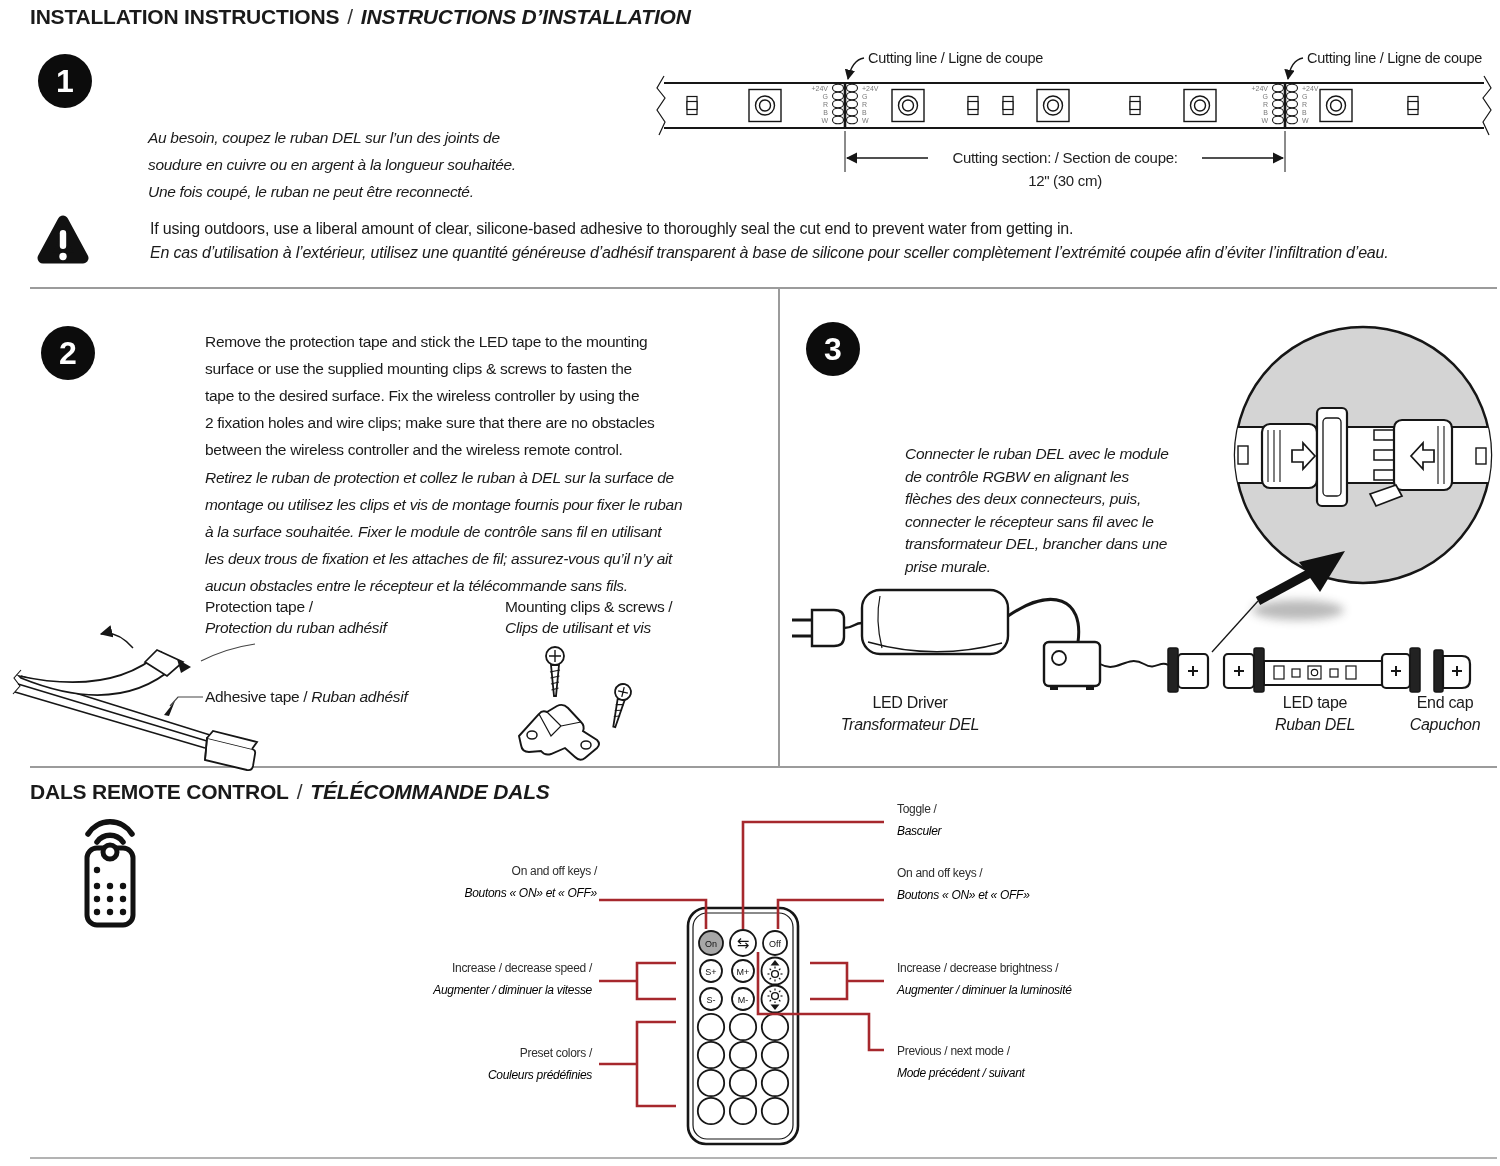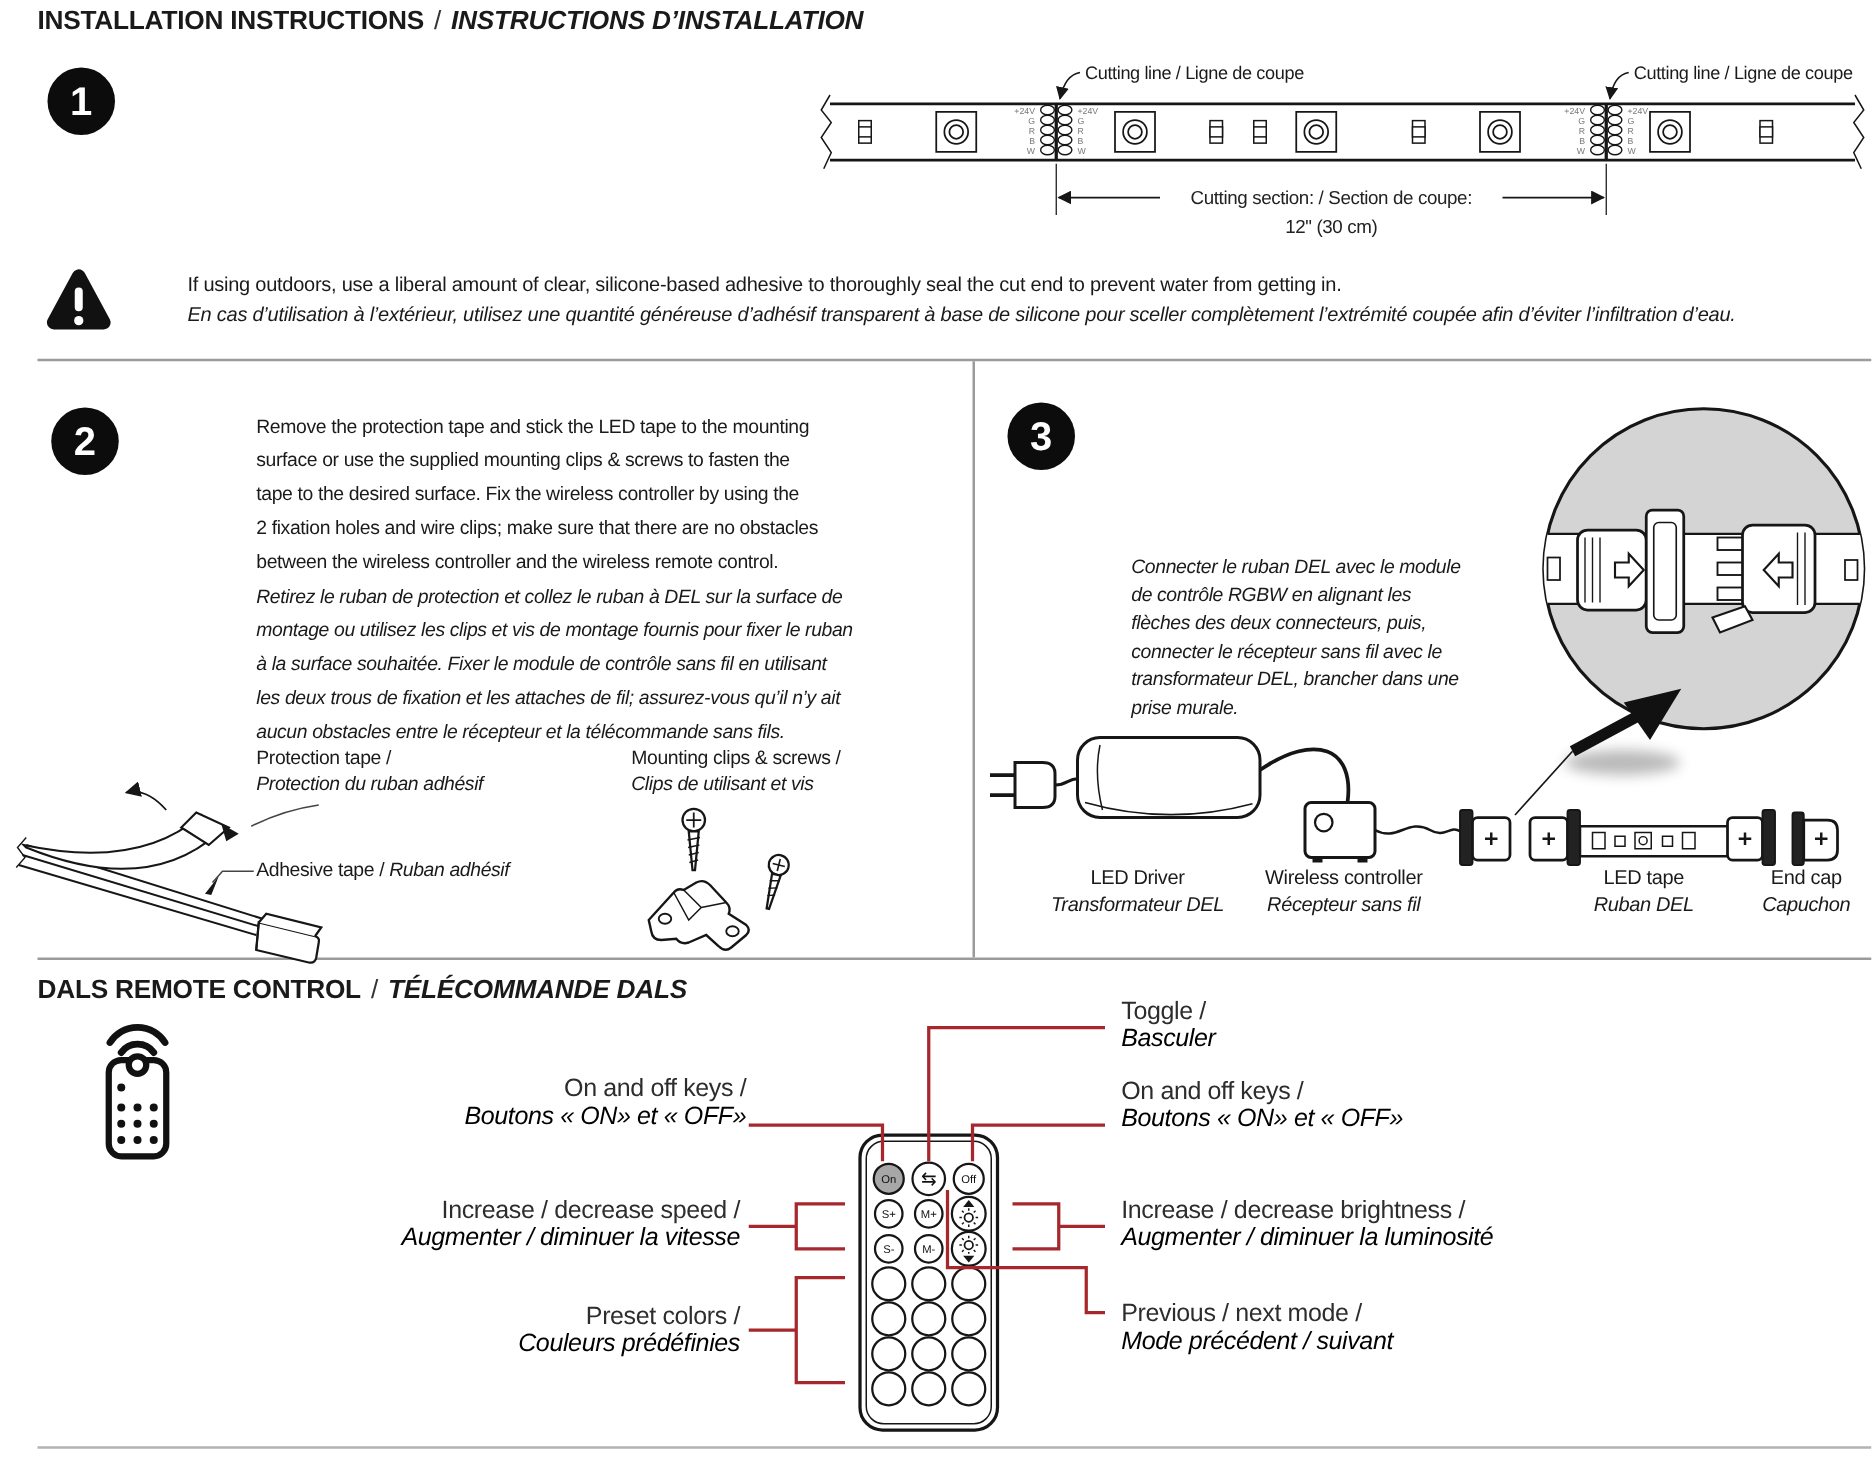--- a/index.html
+++ b/index.html
@@ -14,21 +14,21 @@
   .p{font-size:15.5px;letter-spacing:-0.3px;line-height:27px;white-space:pre-line;}
   .p.it{font-style:italic;}
   .p.tight{line-height:25px;}
   .p.tight2{line-height:22.5px;}
   .wtxt{font-size:16px;letter-spacing:-0.2px;white-space:nowrap;}
   .wtxt.it{font-style:italic;}
   .dlbl{font-size:15.5px;letter-spacing:-0.3px;line-height:21px;}
   .dlbl .it{font-style:italic;}
   .complbl{position:absolute;width:240px;text-align:center;font-size:16px;letter-spacing:-0.3px;line-height:22px;}
   .complbl .it{font-style:italic;}
-  .callout{position:absolute;font-size:20px;letter-spacing:-0.3px;line-height:22px;color:#2d2d2d;}
+  .callout{position:absolute;font-size:12px;letter-spacing:-0.3px;line-height:22px;color:#2d2d2d;}
   .callout .c-fr{font-style:italic;color:#000000;}
   .callout.ra{text-align:right;width:300px;}
   .hr{position:absolute;background:#9b9b9b;height:2px;}
   .vr{position:absolute;background:#9b9b9b;width:2px;}
   svg{position:absolute;overflow:visible;}
   svg .ln{stroke:#161616;fill:none;}
   svg .fw{fill:#ffffff;stroke:#161616;}
   svg .thin{stroke:#444;stroke-width:1.2;fill:none;}
   svg text{font-family:"Liberation Sans","DejaVu Sans",sans-serif;}
   svg .dlabel{font-size:14.5px;fill:#1a1a1a;letter-spacing:-0.3px;}
@@ -42,20 +42,23 @@
 
 <div id="page">
 
   <div class="abs title" style="left:30px;top:5px;">
     <span>INSTALLATION INSTRUCTIONS</span><span class="slash">/</span><span class="fr">INSTRUCTIONS D’INSTALLATION</span>
   </div>
 
   <div class="badge" style="left:38px;top:54px;">
     <span>1</span>
   </div>
+  <div class="abs p it" style="left:148px;top:124px;">Au besoin, coupez le ruban DEL sur l’un des joints de
+soudure en cuivre ou en argent à la longueur souhaitée.
+Une fois coupé, le ruban ne peut être reconnecté.</div>
 
   <svg style="left:648px;top:36px;" width="852" height="172" viewBox="648 36 852 172">
     <defs>
       <marker id="ah1" viewBox="0 0 10 10" refX="9" refY="5" markerWidth="8" markerHeight="8" orient="auto-start-reverse">
         <path d="M0,0 L10,5 L0,10 z" fill="#161616"></path>
       </marker>
     </defs>
 
     <text x="868" y="63" class="dlabel">Cutting line / Ligne de coupe</text>
     <path d="M864,58 Q852,60 848,79" class="ln" stroke-width="1.3" marker-end="url(#ah1)"></path>
@@ -375,24 +378,20 @@
       <rect x="1434" y="650" width="9" height="42" rx="2" fill="#222" stroke="#161616" stroke-width="1.5"></rect>
       <path d="M1443,656 h19 q8,0 8,8 v16 q0,8 -8,8 h-19 z" class="fw" stroke-width="2.2"></path>
       <path d="M1452,671 h10 M1457,666 v10" class="ln" stroke-width="2"></path>
     </g>
   </svg>
 
   <div class="complbl" style="left:790px;top:692px;">
     <div>LED Driver</div>
     <div class="it">Transformateur DEL</div>
   </div>
-  <div class="complbl" style="left:955px;top:692px;">
-    <div>Wireless controller</div>
-    <div class="it">Récepteur sans fil</div>
-  </div>
   <div class="complbl" style="left:1195px;top:692px;">
     <div>LED tape</div>
     <div class="it">Ruban DEL</div>
   </div>
   <div class="complbl" style="left:1325px;top:692px;">
     <div>End cap</div>
     <div class="it">Capuchon</div>
   </div>
 
   <div class="abs title" style="left:30px;top:780px;">

